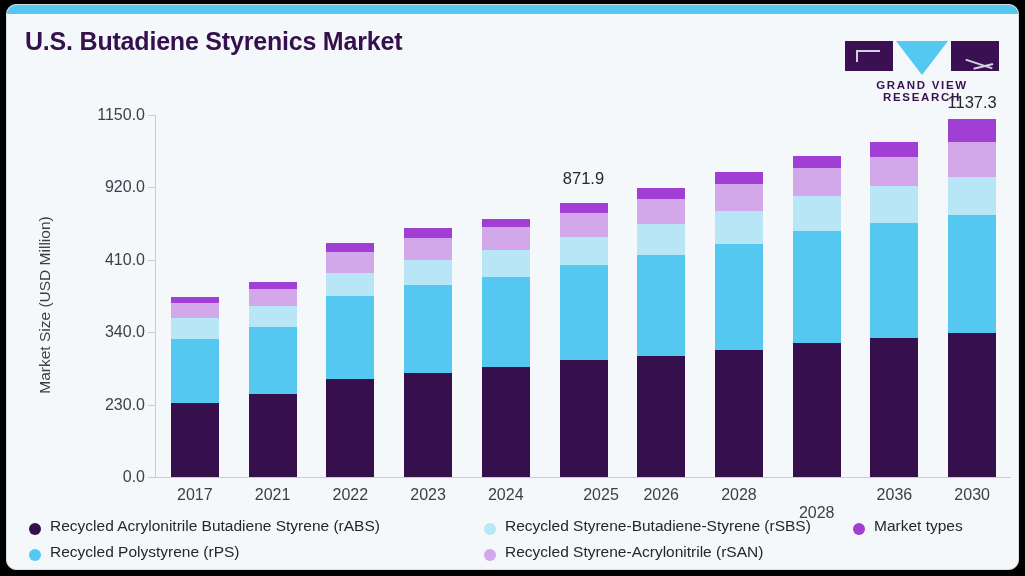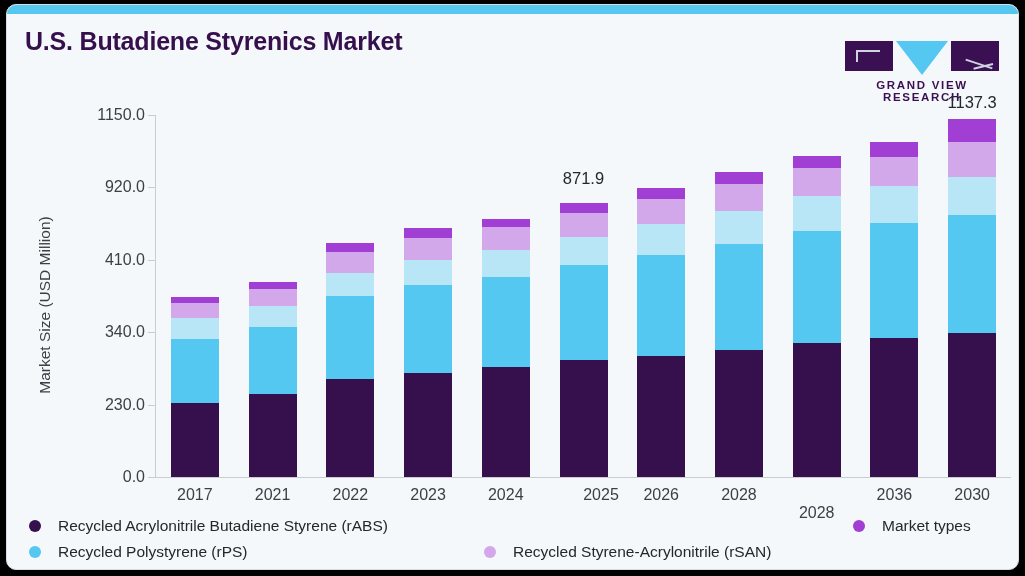--- a/index.html
+++ b/index.html
@@ -205,23 +205,22 @@
   #legend {
     position: absolute;
     left: 22px;
     top: 512px;
     width: 975px;
     height: 48px;
   }
   .legend-item {
     position: absolute;
     display: flex;
-    align-items: center;
-    white-space: nowrap;
-    gap: 8px;
+    align-items: flex-end;
+    white-space: nowrap;
   }
   .legend-dot {
     width: 12px;
     height: 12px;
     border-radius: 50%;
     margin-right: 9px;
     flex: 0 0 auto;
   }
   .legend-text {
     font-size: 15.5px;
@@ -360,20 +359,24 @@
           <div class="seg" style="height: 143.541px; background: rgb(53, 16, 77);"></div>
         </div>
       </div>
       <div class="bar-total" style="bottom: 365.002px; left: 746.136px;">1137.3</div>
     </div>
 
   <div id="legend">
       <div class="legend-item" style="left: 0px; top: 0px;">
         <span class="legend-dot" style="background: rgb(53, 16, 77);"></span>
         <span class="legend-text">Recycled Acrylonitrile Butadiene Styrene (rABS)</span>
+      </div>
+      <div class="legend-item" style="left: 455px; top: 0px;">
+        <span class="legend-dot" style="background: rgb(185, 230, 247);"></span>
+        <span class="legend-text">Recycled Styrene-Butadiene-Styrene (rSBS)</span>
       </div>
       <div class="legend-item" style="left: 824px; top: 0px;">
         <span class="legend-dot" style="background: rgb(161, 63, 212);"></span>
         <span class="legend-text">Market types</span>
       </div>
       <div class="legend-item" style="left: 455px; top: 26px;">
         <span class="legend-dot" style="background: rgb(210, 168, 234);"></span>
         <span class="legend-text">Recycled Styrene-Acrylonitrile (rSAN)</span>
       </div>
       <div class="legend-item" style="left: 0px; top: 26px;">

